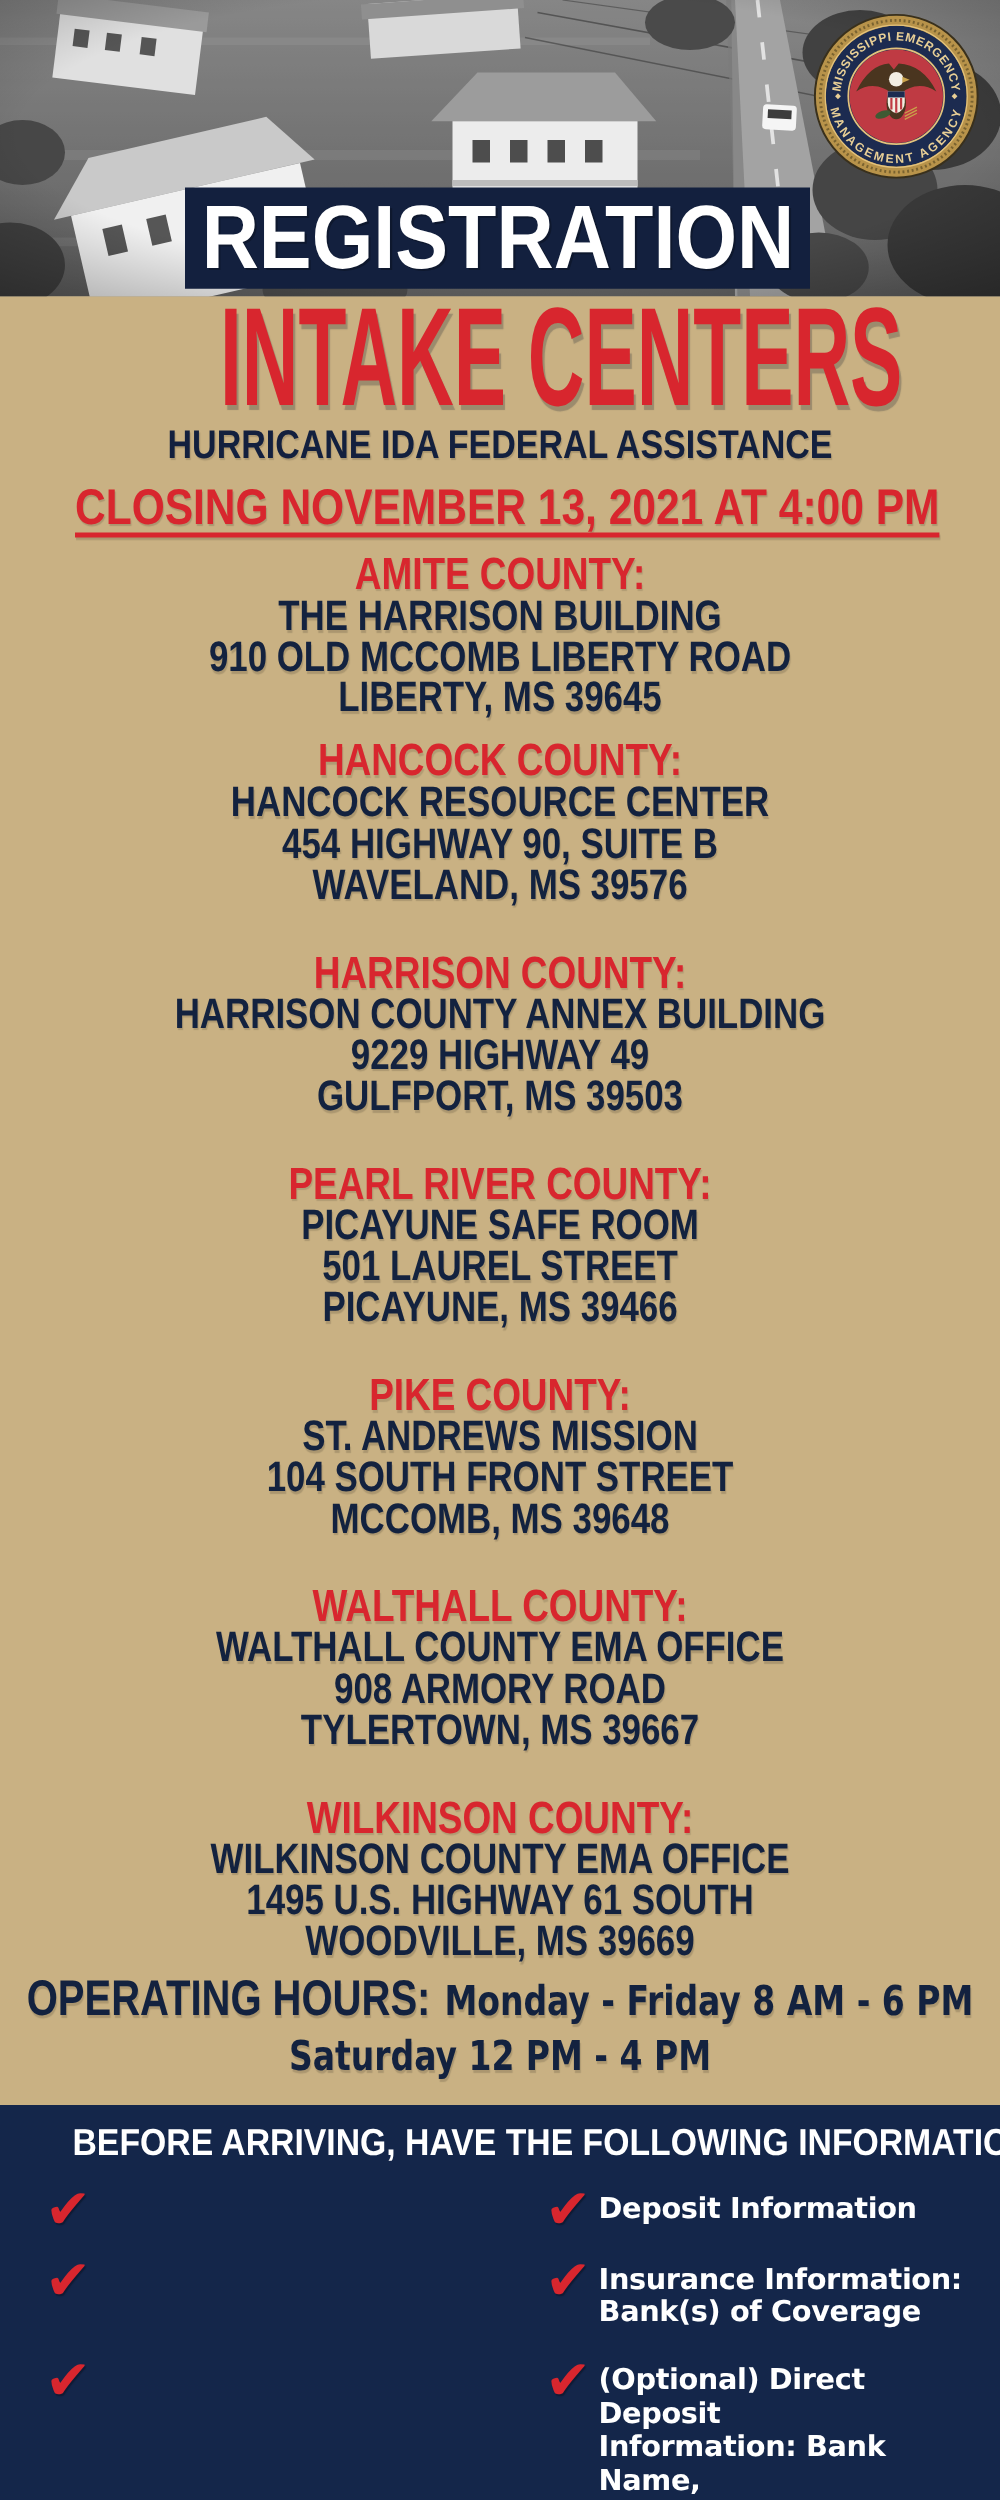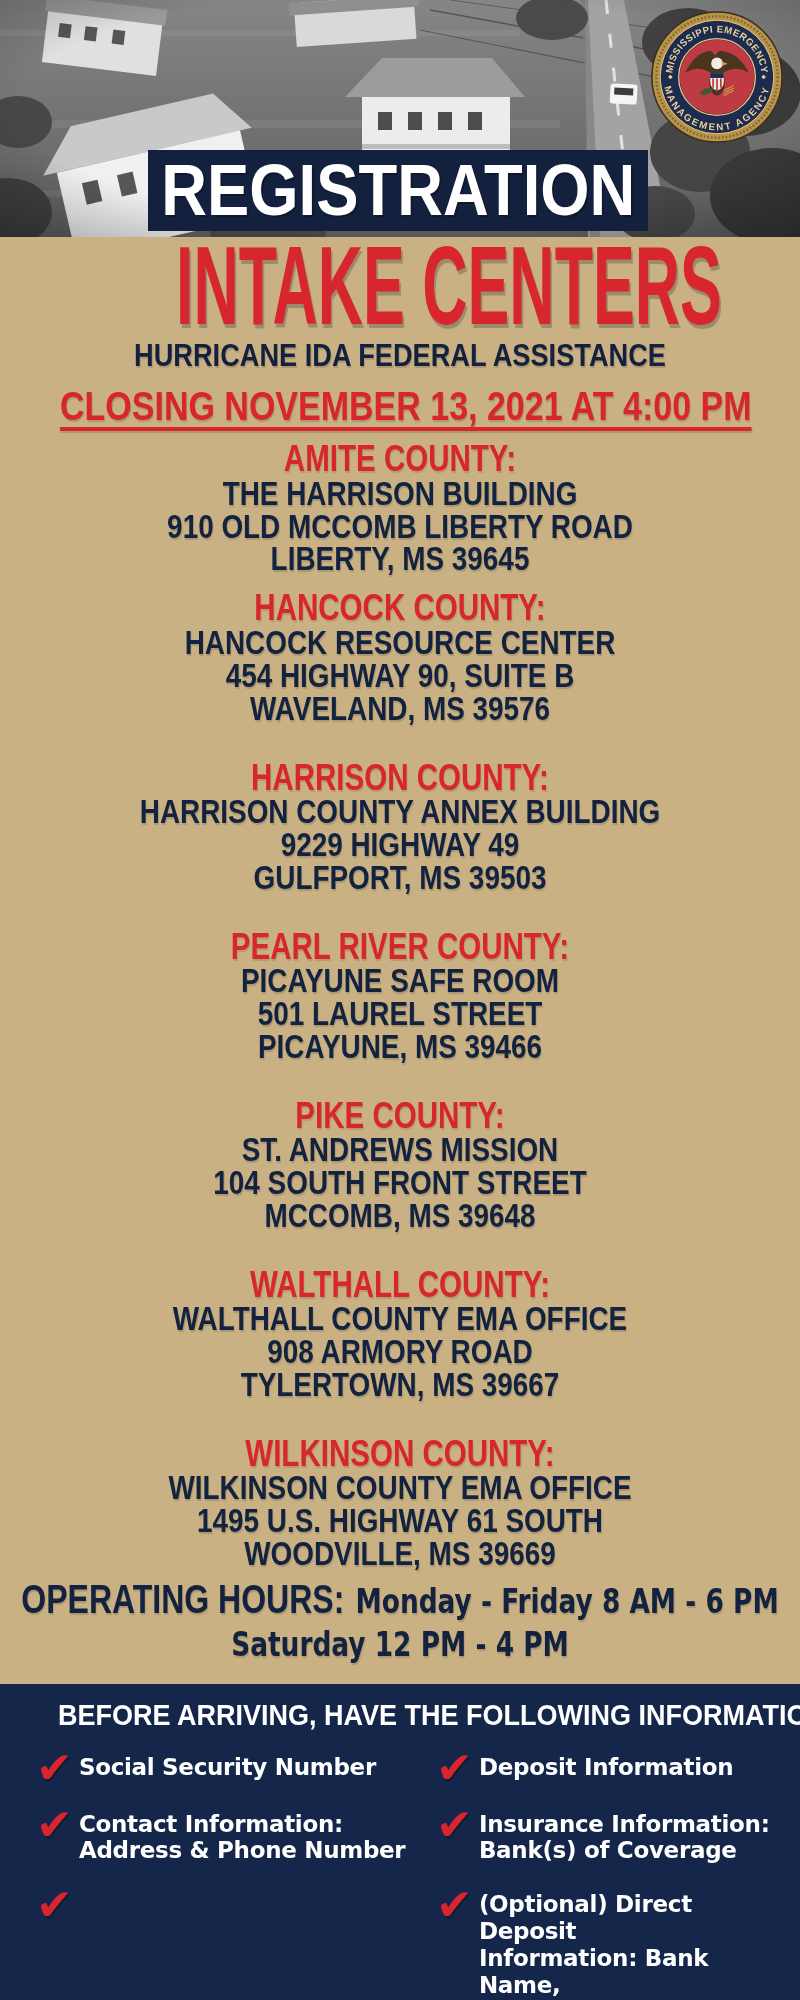--- a/index.html
+++ b/index.html
@@ -238,26 +238,23 @@
       </div>
       <div class="hours-line2">Saturday 12 PM - 4 PM</div>
     </div>
   </div>
 
   <div class="footer">
     <div class="footer-heading">BEFORE ARRIVING, HAVE THE FOLLOWING INFORMATION:</div>
     <div class="checklist">
       <div class="check-item">
         <span class="check">✔</span>
-        <span class="check-text">Social Security Number</span>
-      </div>
-      <div class="check-item">
-        <span class="check">✔</span>
-        <span class="check-text">Contact Information:
-Address &amp; Phone Number</span>
+      </div>
+      <div class="check-item">
+        <span class="check">✔</span>
       </div>
       <div class="check-item">
         <span class="check">✔</span>
       </div>
       <div class="check-item">
         <span class="check">✔</span>
         <span class="check-text">Deposit Information</span>
       </div>
       <div class="check-item">
         <span class="check">✔</span>

